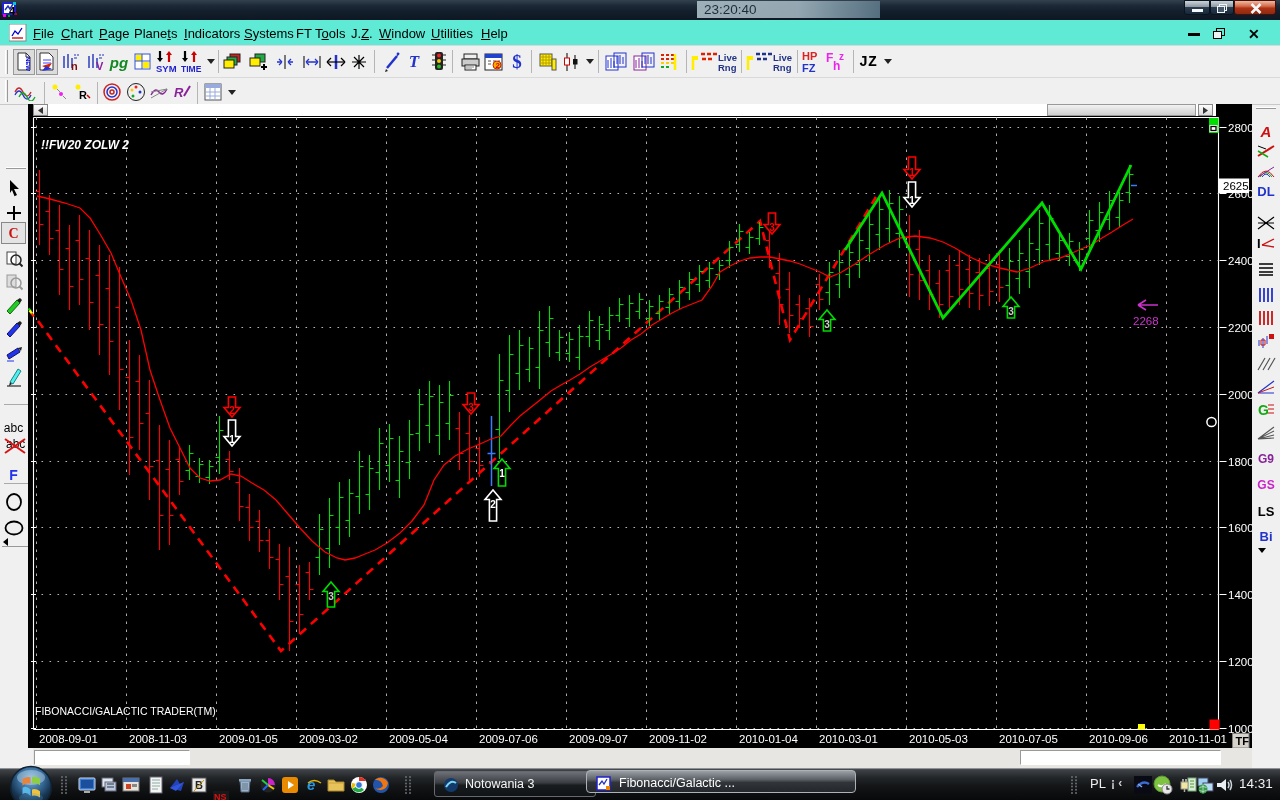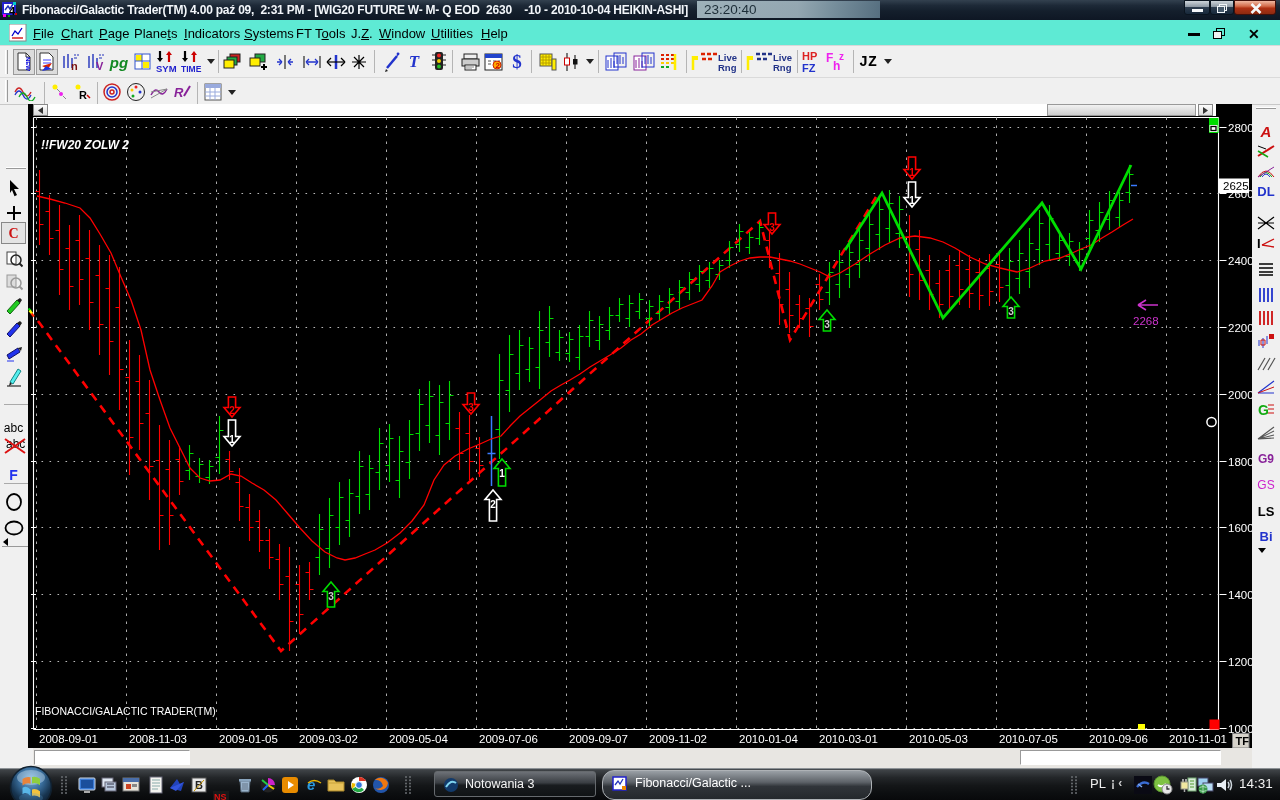--- a/index.html
+++ b/index.html
@@ -8,21 +8,20 @@
 <div class="abs" style="left:0;top:0;width:1280px;height:20px;background:linear-gradient(180deg,#33414f 0%,#1d2937 28%,#141f2c 55%,#0e1724 100%)">
 <svg class="abs" style="left:2px;top:1px" width="17" height="17" viewBox="0 0 17 17">
       <rect x="1" y="2" width="12" height="11" fill="#fff" stroke="#2222cc" stroke-width="2"></rect>
       <path d="M3 9l3-4 2 3 3-5" stroke="#2233bb" stroke-width="1.5" fill="none"></path>
       <text x="7" y="14" font-size="11" font-weight="bold" fill="#000">4</text>
       <rect x="1" y="13" width="3" height="3" fill="#ee00ee"></rect>
       <rect x="11" y="1" width="3" height="3" fill="#00cccc"></rect>
       <rect x="6" y="14" width="2" height="2" fill="#00aa00"></rect>
       <rect x="13" y="12" width="2" height="2" fill="#cc0000"></rect>
     </svg>
-<div class="abs" style="left:22px;top:3px;color:#f2f6fa;font-size:12px;font-weight:bold;letter-spacing:-0.22px;white-space:nowrap">Fibonacci/Galactic Trader(TM) 4.00 paź 09,&nbsp; 2:31 PM - [WIG20 FUTURE W- M- Q EOD&nbsp; 2630&nbsp;&nbsp;&nbsp; -10 - 2010-10-04 HEIKIN-ASHI]</div>
 <div class="abs" style="left:697px;top:1px;width:183px;height:17px;background:linear-gradient(90deg,#a8bcc4 0%,#9eb2bc 55%,#7e97a4 75%,#5c7687 100%);opacity:.92"></div>
 <div class="abs" style="left:704px;top:2px;color:#1d2e38;font-size:13.5px">23:20:40</div>
 <div class="abs" style="left:1184px;top:0;width:26px;height:15px;background:linear-gradient(180deg,#cdd4da 0%,#8b97a2 45%,#2c3c4e 50%,#17283a 100%);border:1px solid #0a141f;border-radius:0 0 3px 3px">
       <div class="abs" style="left:7px;top:8px;width:11px;height:3px;background:#f5f8fa"></div>
     </div>
 <div class="abs" style="left:1210px;top:0;width:24px;height:15px;background:linear-gradient(180deg,#cdd4da 0%,#8b97a2 45%,#2c3c4e 50%,#17283a 100%);border:1px solid #0a141f;border-radius:0 0 3px 3px">
       <div class="abs" style="left:8px;top:3px;width:8px;height:7px;border:1.5px solid #f0f4f7"></div>
       <div class="abs" style="left:6px;top:5px;width:8px;height:7px;border:1.5px solid #f0f4f7;background:#45586a"></div>
     </div>
 <div class="abs" style="left:1234px;top:0;width:42px;height:15px;background:linear-gradient(180deg,#f0b9a2 0%,#d36b4a 40%,#b03214 55%,#8c2a10 100%);border:1px solid #43100a;border-radius:0 0 3px 3px">
@@ -655,21 +654,21 @@
     </div>
     <div class="abs" style="left:2px;top:317px;width:24px;height:22px;display:flex;align-items:center;justify-content:center">
       <svg width="20" height="16" viewBox="0 0 20 16" style="">
         <path d="M2 14L18 2M2 14L18 6M2 14L18 10M2 14L18 13" stroke="#555" stroke-width="1.1"></path>
       </svg>
     </div>
     <div class="abs" style="left:2px;top:343px;width:24px;height:22px;display:flex;align-items:center;justify-content:center">
       <span style="color:#882299;font-size:12px;font-weight:bold">G9</span>
     </div>
     <div class="abs" style="left:2px;top:369px;width:24px;height:22px;display:flex;align-items:center;justify-content:center">
-      <span style="color:#cc22cc;font-size:12px;font-weight:normal">GS</span>
+      <span style="color:#cc22cc;font-size:12px;font-weight:bold">GS</span>
     </div>
     <div class="abs" style="left:2px;top:395px;width:24px;height:22px;display:flex;align-items:center;justify-content:center">
       <span style="color:#000;font-size:13px;font-weight:bold">LS</span>
     </div>
     <div class="abs" style="left:2px;top:420px;width:24px;height:22px;display:flex;align-items:center;justify-content:center">
       <span style="color:#2233cc;font-size:13px;font-weight:bold">Bi</span>
     </div>
     <div class="abs" style="left:6px;top:443px;width:0;height:0;border-left:4px solid transparent;border-right:4px solid transparent;border-bottom:5px solid #000;transform:rotate(180deg)"></div>
 </div>
 <div class="abs" style="left:0;top:768px;width:1280px;height:32px;background:linear-gradient(180deg,#63676b 0%,#3f4347 6%,#232629 30%,#141618 55%,#0c0e10 80%,#08090b 100%)">
@@ -788,21 +787,21 @@
       <circle cx="2" cy="18.0" r="1" fill="#6a6e72"></circle>
       <circle cx="6" cy="18.0" r="1" fill="#6a6e72"></circle>
     </svg>
 <div class="abs" style="left:434px;top:3px;width:162px;height:26px;border-radius:3px;background:linear-gradient(180deg,#6d7177 0%,#3a3e43 45%,#191c1f 55%,#101315 100%);border:1px solid #666a6e">
 <svg class="abs" style="left:8px;top:5px" width="16" height="16" viewBox="0 0 16 16">
         <circle cx="8" cy="8" r="7" fill="#123a6b"></circle>
         <path d="M3 10q5-8 10-4" stroke="#7fd4f0" stroke-width="2" fill="none"></path>
       </svg>
 <div class="abs" style="left:30px;top:5px;color:#f5f5f5;font-size:12.5px;white-space:nowrap">Notowania 3</div>
     </div>
-<div class="abs" style="left:602px;top:2px;width:270px;height:30px;border-radius:12px;background:linear-gradient(180deg,#9aa0a6 0%,#5d6268 40%,#31353a 55%,#24282c 100%);border:1px solid #aeb2b6">
+<div class="abs" style="left:586px;top:2px;width:270px;height:23px;border-radius:4px;background:linear-gradient(180deg,#9aa0a6 0%,#5d6268 40%,#31353a 55%,#24282c 100%);border:1px solid #aeb2b6">
 <svg class="abs" style="left:9px;top:5px" width="16" height="16" viewBox="0 0 16 16">
         <rect x="1" y="1" width="13" height="13" fill="#fff" stroke="#2222cc" stroke-width="1.5"></rect>
         <path d="M3 9l3-4 2 3 3-5" stroke="#2233bb" stroke-width="1.3" fill="none"></path>
         <rect x="10" y="10" width="4" height="4" fill="#ee8800"></rect>
       </svg>
 <div class="abs" style="left:32px;top:5px;color:#fff;font-size:12.5px;white-space:nowrap">Fibonacci/Galactic ...</div>
     </div>
 <svg class="abs" style="left:1070px;top:7px" width="10" height="21" viewBox="0 0 10 21">
       <circle cx="2" cy="2.0" r="1" fill="#6a6e72"></circle>
       <circle cx="6" cy="2.0" r="1" fill="#6a6e72"></circle>

